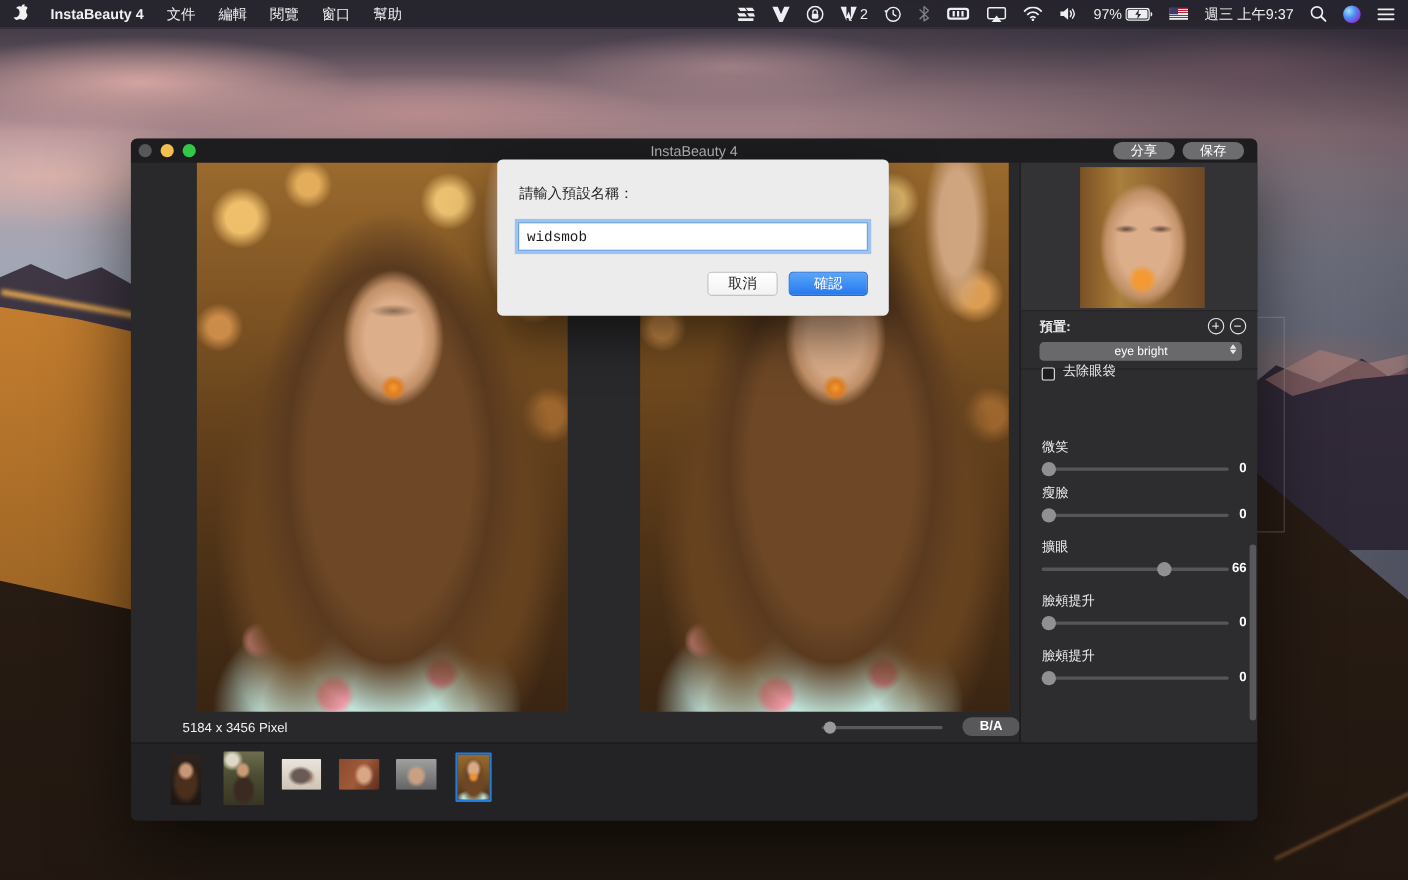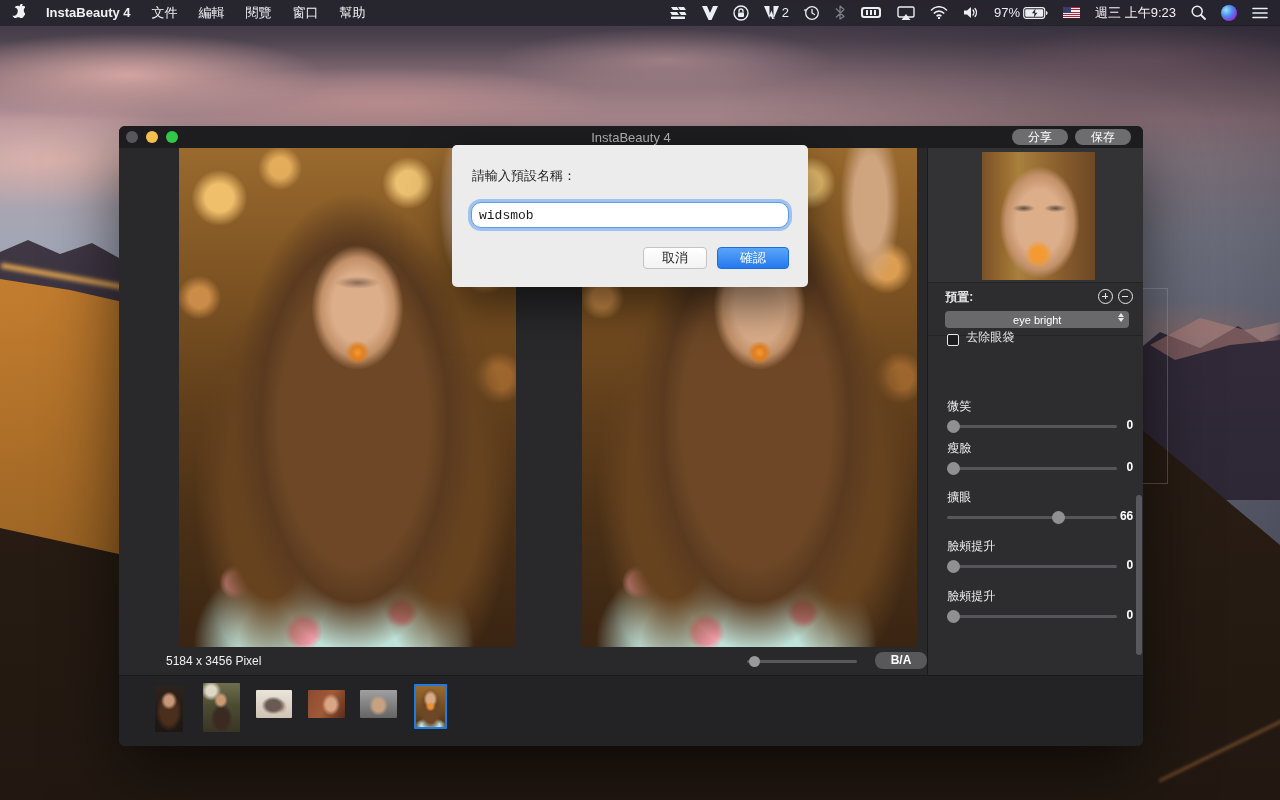--- a/index.html
+++ b/index.html
@@ -170,21 +170,21 @@
       radial-gradient(ellipse 7px 9px at 50% 32%, #d8ab86 0%, #d8ab86 55%, rgba(216,171,134,0) 100%),
       radial-gradient(ellipse 12px 22px at 50% 58%, #6e4826 0%, #6e4826 60%, rgba(110,72,38,0) 100%),
       radial-gradient(ellipse 16px 8px at 50% 97%, #bfe2d9 0%, #bfe2d9 60%, rgba(191,226,217,0) 100%),
       linear-gradient(180deg,#9a6a2e 0%,#6e4a20 60%,#4a3016 100%); }
 
   
   .dialog { position:absolute; left:452px; top:145px; width:356px; height:142px; background:#ececec;
     border-radius:5px; box-shadow:0 18px 45px rgba(0,0,0,0.55); z-index:40;font-family:Liberation Mono, monospace; }
   .dlg-label { position:absolute; left:20px; top:22px; font-size:13px; color:#1d1d1f; }
   .dlg-input { position:absolute; left:19px; top:57px; width:318px; height:26px; background:#fff;
-    border:1px solid #5a9ce8; border-radius:10px; box-shadow:0 0 0 3px rgba(96,160,240,0.55);
+    border:1px solid #5a9ce8; border-radius:0; box-shadow:0 0 0 3px rgba(96,160,240,0.55);
     font-size:13px; color:#1a1a1a; padding:0 7px; font-family:inherit; outline:none; }
   .dlg-buttons { position:absolute; right:19px; top:102px; display:flex; gap:10px;margin-left:22px; }
   .dlg-btn { height:22px; border-radius:4px; font-size:13px; font-family:inherit; border:1px solid #c4c4c6; }
   .dlg-btn.cancel { width:64px; background:linear-gradient(#ffffff,#f2f2f2); color:#1d1d1f; }
   .dlg-btn.confirm { width:72px; background:linear-gradient(#5aa5f8,#2579ef); border-color:#1e6de0; color:#fff; }
 </style>
 </head>
 <body>
 
 <div class="desktop">
@@ -287,21 +287,21 @@
     <span class="sicon">
       <span class="batt-text">97%</span>
       <svg width="25" height="12" viewBox="0 0 25 12">
           <rect x="0.7" y="0.7" width="21" height="10.6" rx="2.5" fill="none" stroke="#eceef2" stroke-width="1.2"></rect>
           <rect x="2.2" y="2.2" width="18" height="7.6" rx="1.2" fill="#eceef2"></rect>
           <path d="M12.5 1.5L9 6.3h2.5L10.8 10.5l3.6-4.8h-2.5z" fill="#27242e"></path>
           <path d="M23 4v4c1.1-.2 1.6-1 1.6-2s-.5-1.8-1.6-2z" fill="#eceef2"></path>
         </svg>
     </span>
     <span class="flag"></span>
-    <span class="clock-text">週三 上午9:23</span>
+    <span class="clock-text">週三 上午9:37</span>
     <span class="sicon">
       <svg width="15" height="15" viewBox="0 0 15 15">
           <circle cx="6.2" cy="6.2" r="5" fill="none" stroke="#eceef2" stroke-width="1.5"></circle>
           <path d="M10 10l4 4" stroke="#eceef2" stroke-width="1.8" stroke-linecap="round"></path>
         </svg>
     </span>
     <span class="siri-orb"></span>
     <span class="sicon">
       <svg width="16" height="12" viewBox="0 0 16 12">
           <g stroke="#eceef2" stroke-width="1.6" stroke-linecap="round">

